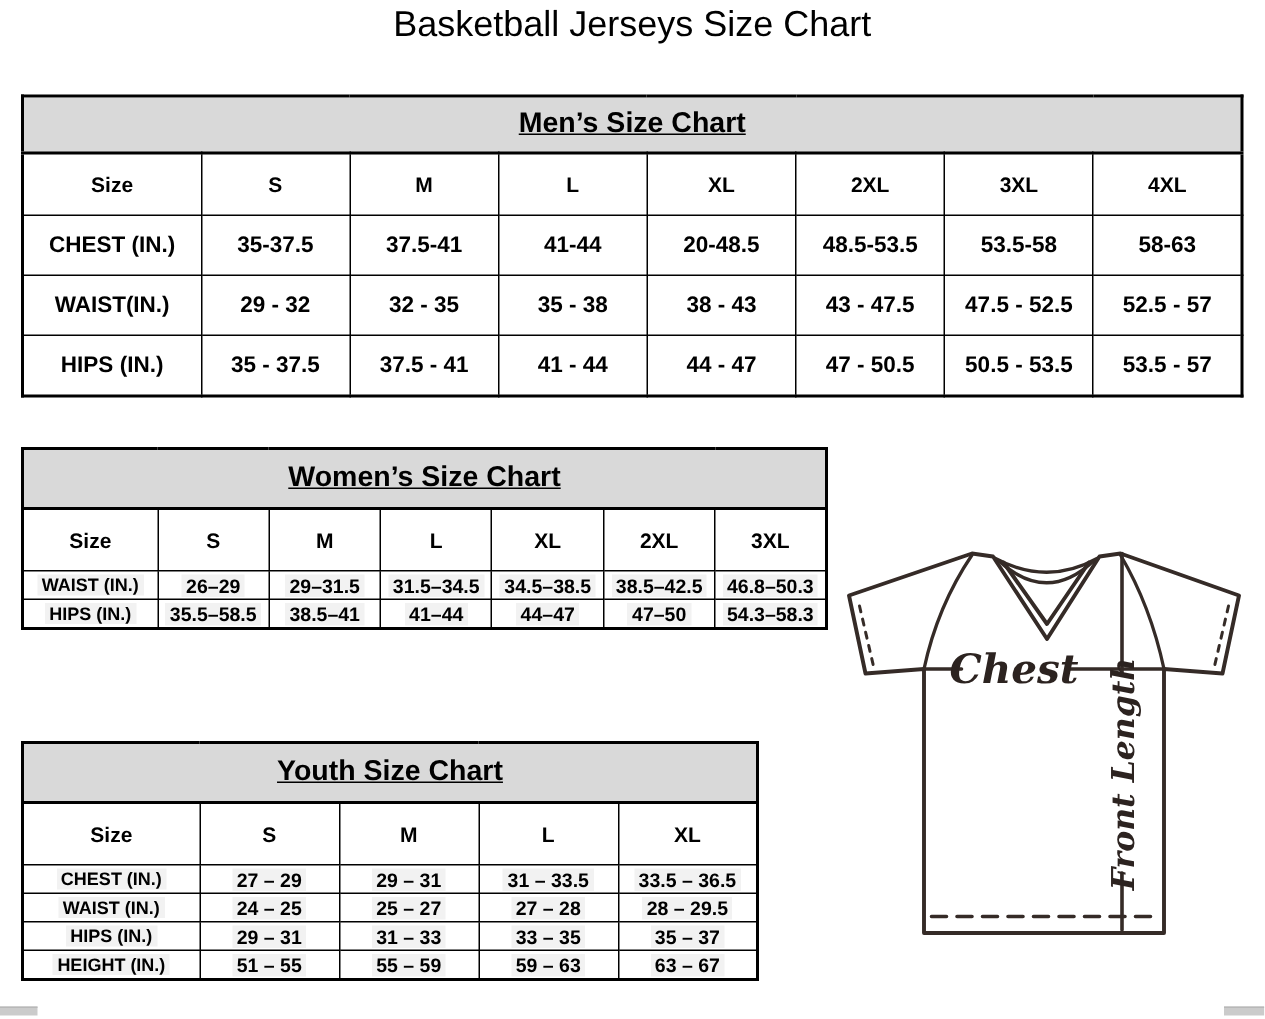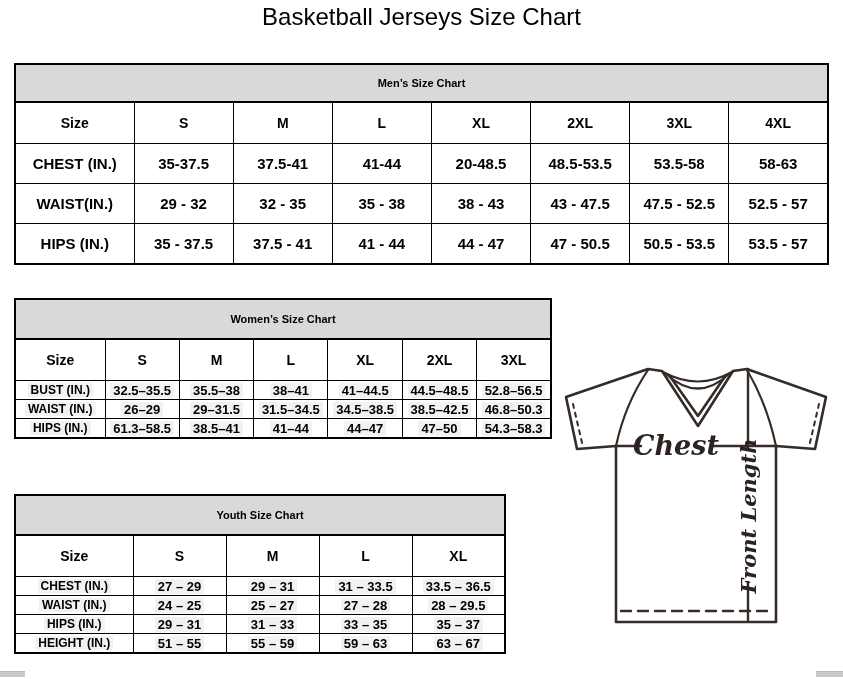--- a/index.html
+++ b/index.html
@@ -4,21 +4,21 @@
 <style>
   html,body{margin:0;padding:0;background:#fff;}
   #page{position:relative;width:843px;height:679px;background:#fff;overflow:hidden;
         font-family:"Liberation Sans",sans-serif;color:#000;}
   #main-title{position:absolute;top:3px;left:0;right:0;margin:0;text-align:center;
         font-size:24px;font-weight:normal;letter-spacing:0px;}
   table.tbl{position:absolute;border-collapse:collapse;table-layout:fixed;
         border:2px solid #000;background:#fff;}
   .tbl th,.tbl td{border:1px solid #000;text-align:center;vertical-align:middle;
         padding:0;font-weight:bold;overflow:hidden;white-space:nowrap;}
-  .tbl .title-row th{background:#d9d9d9;font-size:11px;height:38px;border-bottom:2px solid #000;}
+  .tbl .title-row th{background:#d9d9d9;font-size:19px;height:38px;border-bottom:2px solid #000;text-decoration:underline;}
   .tbl .cols-row th{height:40px;font-size:14px;}
   .mens{left:14px;top:63px;width:815px;}
   .mens .c-first{width:119px;}
   .mens .title-row th{height:36px;}
   .mens td{height:39px;font-size:15px;}
   .womens{left:14px;top:298px;width:538px;border-radius:15px;}
   .womens .c-first{width:90px;}
   .youth{left:14px;top:494px;width:492px;padding-left:36px;}
   .youth .c-first{width:118px;}
   .compact td{height:18px;font-size:13px;}
@@ -111,40 +111,31 @@
         <tr class="cols-row">
           <th>Size</th>
           <th>S</th>
           <th>M</th>
           <th>L</th>
           <th>XL</th>
           <th>2XL</th>
           <th>3XL</th>
         </tr>
         <tr>
-          <td class="rl"><span class="hl">BUST (IN.)</span></td>
-          <td><span class="hl">32.5–35.5</span></td>
-          <td><span class="hl">35.5–38</span></td>
-          <td><span class="hl">38–41</span></td>
-          <td><span class="hl">41–44.5</span></td>
-          <td><span class="hl">44.5–48.5</span></td>
-          <td><span class="hl">52.8–56.5</span></td>
-        </tr>
-        <tr>
           <td class="rl"><span class="hl">WAIST (IN.)</span></td>
           <td><span class="hl">26–29</span></td>
           <td><span class="hl">29–31.5</span></td>
           <td><span class="hl">31.5–34.5</span></td>
           <td><span class="hl">34.5–38.5</span></td>
           <td><span class="hl">38.5–42.5</span></td>
           <td><span class="hl">46.8–50.3</span></td>
         </tr>
         <tr>
           <td class="rl"><span class="hl">HIPS (IN.)</span></td>
-          <td><span class="hl">61.3–58.5</span></td>
+          <td><span class="hl">35.5–58.5</span></td>
           <td><span class="hl">38.5–41</span></td>
           <td><span class="hl">41–44</span></td>
           <td><span class="hl">44–47</span></td>
           <td><span class="hl">47–50</span></td>
           <td><span class="hl">54.3–58.3</span></td>
         </tr>
       </tbody>
     </table>
 
   <table class="tbl youth compact">

